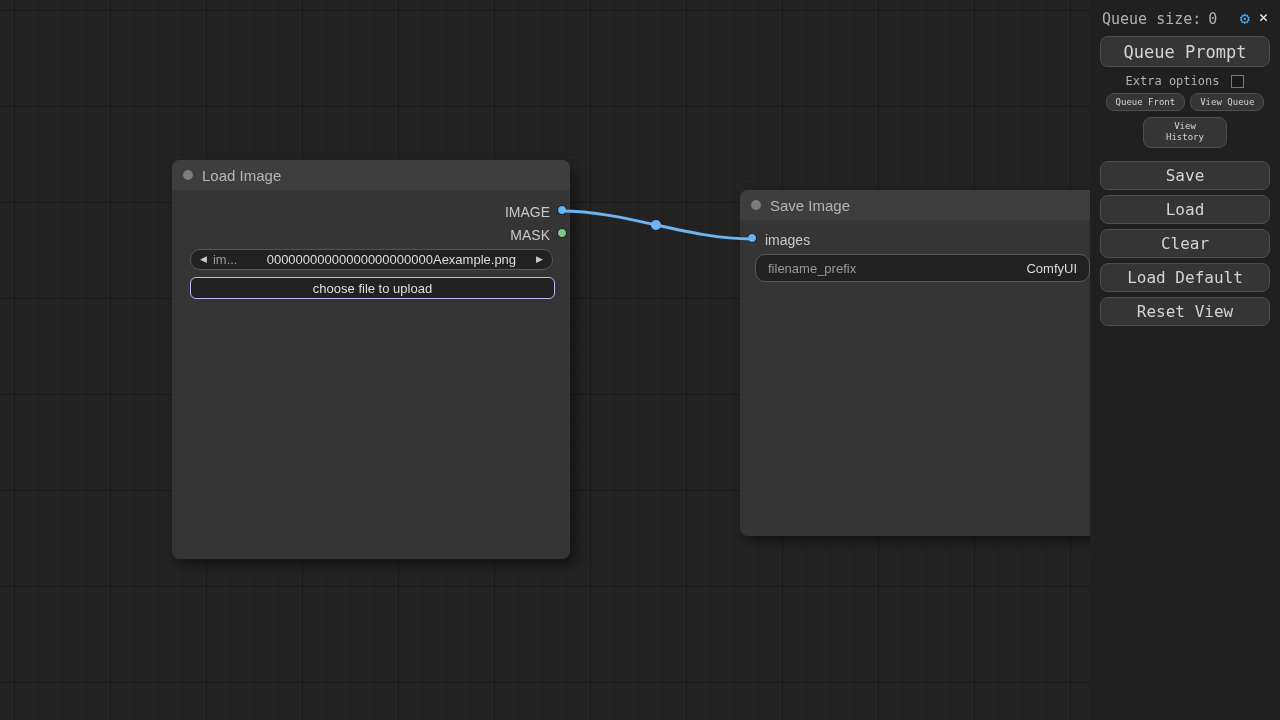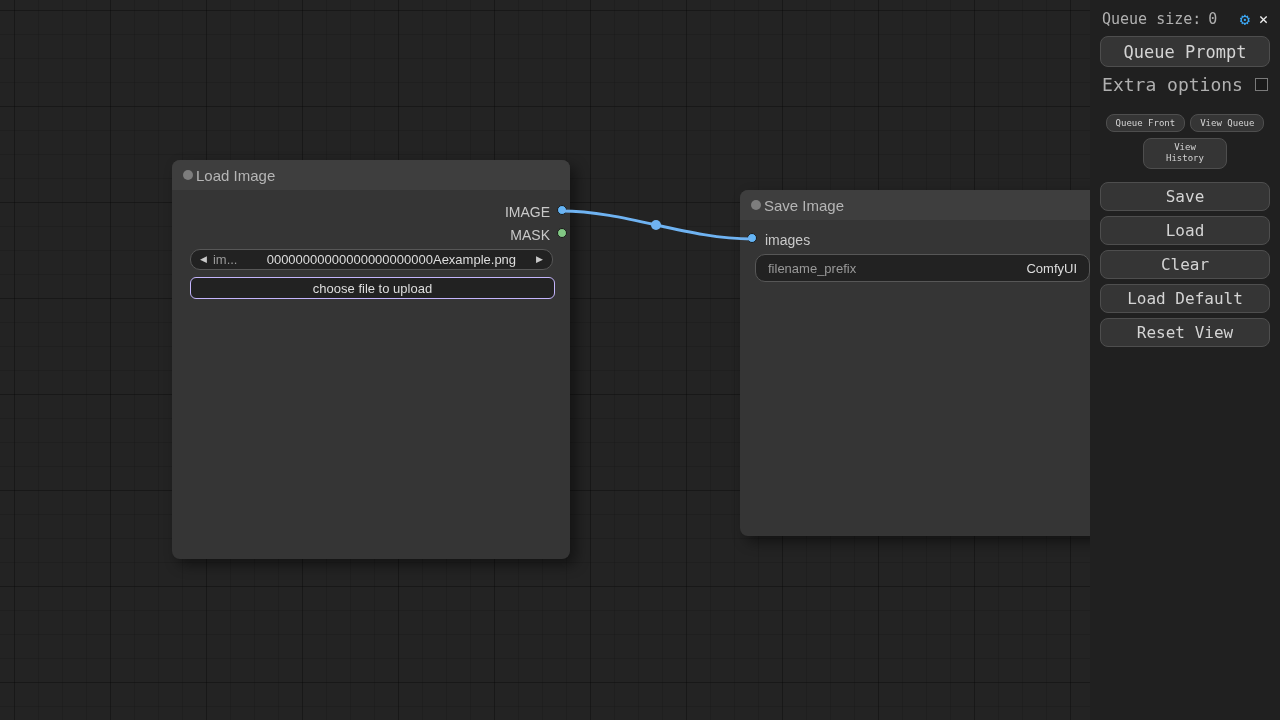--- a/index.html
+++ b/index.html
@@ -18,21 +18,21 @@
     background-size:96px 96px, 96px 96px, 24px 24px, 24px 24px;
     background-position:14px 10px;
   }
   svg.links { position:absolute; inset:0; z-index:3; pointer-events:none; }
 
   
   .node { position:absolute; background:#353535; border-radius:8px;
           box-shadow:6px 6px 14px rgba(0,0,0,.45); z-index:2; }
   #node-load { left:172px; top:160px; width:398px; height:399px; }
   #node-save { left:740px; top:190px; width:368px; height:346px; }
-  .node-title { height:30px; display:flex; align-items:center; gap:3px; padding:0 11px;
+  .node-title { height:30px; display:flex; align-items:center; gap:9px; padding:0 11px;
                 border-radius:8px 8px 0 0; background:#3e3e3e; color:#b5b5b5; font-size:15px; }
   .title-dot { width:10px; height:10px; border-radius:50%; background:#7d7d7d; flex:0 0 auto; }
 
   .slot-label { position:absolute; font-size:14px; color:#c9c9c9; }
   .lbl-out1 { top:44px; right:20px; }
   .lbl-out2 { top:67px; right:20px; }
   .lbl-in1  { top:42px; left:25px; }
   .slot-dot { position:absolute; width:10px; height:10px; border-radius:50%;
               border:1px solid #191919; cursor:crosshair; }
   .dot-out1 { top:45px; right:3px; }
@@ -50,37 +50,37 @@
   .upload-btn { left:18px; right:15px; top:117px; height:22px; background:#222;
                 border:1px solid #c4b5fd; border-radius:6px; justify-content:center; }
   .fname { left:15px; right:18px; top:64px; height:28px; border-radius:10px; padding:0 12px;
            justify-content:space-between; }
   .fname .w-name { color:#999; }
   .fname .w-value { color:#ddd; }
 
   
   .sidebar { position:absolute; top:0; right:0; width:190px; height:720px; background:#202020;
              z-index:10; font-family:"DejaVu Sans Mono","Liberation Mono",monospace; }
-  .queue-row { display:flex; align-items:center; padding:10px 12px 0 12px;
+  .queue-row { display:flex; align-items:flex-start; padding:10px 12px 0 12px;
                color:#b0b0b0; font-size:15px; }
   .queue-row .qval { margin-left:7px; }
   .gear { margin-left:auto; font-size:17px; line-height:1; cursor:pointer; }
   .close { margin-left:9px; color:#efefef; font-size:15px; line-height:1; cursor:pointer; }
 
   .btn { display:block; background:#353535; border:1px solid #4e4e4e; border-radius:8px;
          color:#d4d4d4; font-family:"DejaVu Sans Mono","Liberation Mono",monospace;
          cursor:pointer; text-align:center; }
   .btn.big  { width:170px; height:31px; font-size:17px; margin:8px auto 4px auto; }
   .btn.main { width:170px; height:29px; font-size:16px; margin:5px auto;text-align:center; }
   .btn.tiny { font-size:9px; padding:3px 9px; border-radius:8px; display:inline-block; }
   .btn.history { width:84px; font-size:9px; line-height:1.25; padding:3px 12px;
                  margin:6px auto 0 auto; white-space:normal; }
 
   .extra-row { display:flex; justify-content:center; align-items:center; gap:12px;
-               color:#b0b0b0; font-size:18px; margin:7px 0 19px 0; }
+               color:#b0b0b0; font-size:12px; margin:7px 0 5px 0; }
   .checkbox { width:13px; height:13px; border:1px solid #7a7a7a; background:#1a1a1a;
               display:inline-block; cursor:pointer; }
   .small-row { display:flex; justify-content:center; gap:5px; }
   .main-buttons { margin-top:13px; }
 </style>
 </head>
 <body>
 
 <div class="canvas">
 

